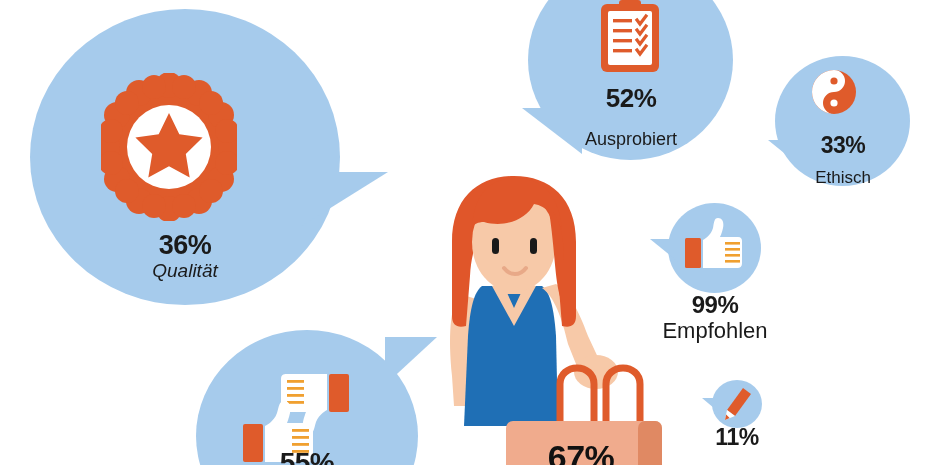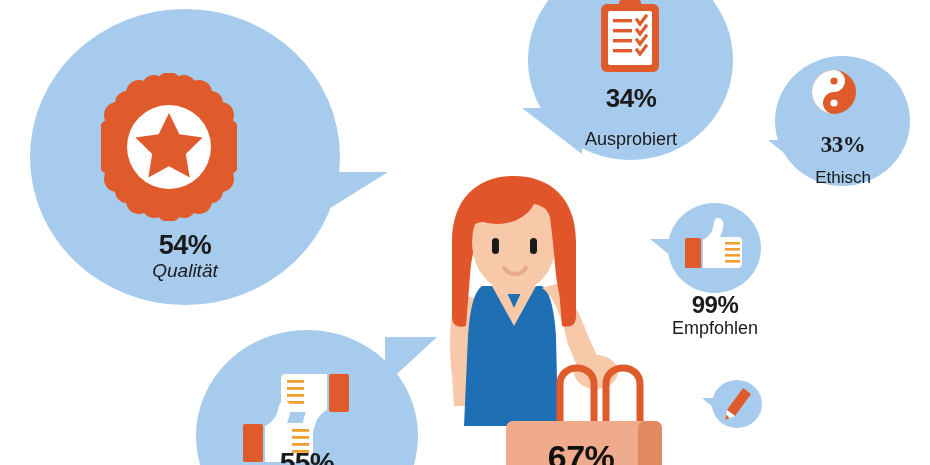--- a/index.html
+++ b/index.html
@@ -44,24 +44,24 @@
   .stat .lbl {
     font-weight: normal;
     display: block;
   }
 
   
   .s-qualitaet .pct    { font-size: 27px; }
   .s-qualitaet .lbl    { font-size: 19px; margin-top: 2px; font-style: italic; }
   .s-ausprobiert .pct  { font-size: 26px; }
   .s-ausprobiert .lbl  { font-size: 18px; margin-top: 18px; }
-  .s-ethisch .pct      { font-size: 23px; font-family: Liberation Serif, serif; }
+  .s-ethisch .pct      { font-size: 23px; }
   .s-ethisch .lbl      { font-size: 17px; margin-top: 12px; }
   .s-empfohlen .pct    { font-size: 24px; }
-  .s-empfohlen .lbl    { font-size: 18px; margin-top: 2px; }
+  .s-empfohlen .lbl    { font-size: 22px; margin-top: 2px; }
   .s-bewertet .pct     { font-size: 28px; }
   .s-notiert .pct      { font-size: 23px; }
   .s-tasche .pct       { font-size: 34px; color: #111; }
 
   
   .icon {
     position: absolute;
   }
   .icon svg { display: block; }
 </style>
@@ -107,21 +107,21 @@
           <circle cx="26" cy="30" r="12"></circle>
             <circle cx="53" cy="14" r="12"></circle>
         </g>
       </g>
       <circle cx="68" cy="74" r="42" fill="#ffffff"></circle>
       <path d="M68 40 L78.3 61.2 L101.6 64.6 L84.8 81.1 L88.7 104.4 L68 93.3 L47.3 104.4 L51.2 81.1 L34.4 64.6 L57.7 61.2 Z" fill="#df5b2b"></path>
     </svg>
   </div>
 
   <div class="stat s-qualitaet" style="left:90px; top:231px; width:190px;">
-    <span class="pct">54%</span>
+    <span class="pct">36%</span>
     <span class="lbl">Qualität</span>
   </div>
 
   <div class="bubble" style="left:528px; top:-40px; width:205px; height:200px;"></div>
   <div class="tail" style="left:522px; top:108px;
               border-right:60px solid #a6cbec;
               border-bottom:46px solid transparent;"></div>
 
   <div class="icon" style="left:595px; top:0px; width:70px; height:76px;">
     <svg width="70" height="76" viewBox="0 0 70 76">
@@ -138,21 +138,21 @@
       <g stroke="#df5b2b" stroke-width="3.2" fill="none" stroke-linecap="square">
         <polyline points="42,20 45,24 51,16"></polyline>
         <polyline points="42,30 45,34 51,26"></polyline>
         <polyline points="42,40 45,44 51,36"></polyline>
         <polyline points="42,50 45,54 51,46"></polyline>
       </g>
     </svg>
   </div>
 
   <div class="stat s-ausprobiert" style="left:545px; top:85px; width:172px;">
-    <span class="pct">34%</span>
+    <span class="pct">52%</span>
     <span class="lbl">Ausprobiert</span>
   </div>
 
   <div class="bubble" style="left:775px; top:56px; width:135px; height:130px;"></div>
   <div class="tail" style="left:768px; top:140px;
               border-right:42px solid #a6cbec;
               border-bottom:34px solid transparent;"></div>
 
   <div class="icon" style="left:812px; top:70px; width:44px; height:44px;">
     <svg width="44" height="44" viewBox="0 0 44 44">
@@ -235,20 +235,23 @@
               border-bottom:16px solid transparent;"></div>
 
   <div class="icon" style="left:724px; top:388px; width:28px; height:32px;">
     <svg width="28" height="32" viewBox="0 0 28 32">
       <path d="M19 0 L27 6 L11 28 L3 22 Z" fill="#df5b2b"></path>
       <path d="M3 22 L11 28 L1 32 Z" fill="#ffffff"></path>
       <path d="M2.2 26.5 L1 32 L5.6 30.1 Z" fill="#df5b2b"></path>
     </svg>
   </div>
 
+  <div class="stat s-notiert" style="left:697px; top:425px; width:80px;">
+    <span class="pct">11%</span>
+  </div>
 
   <div class="icon" style="left:430px; top:176px; width:250px; height:289px;">
     <svg width="250" height="289" viewBox="0 0 250 289">
 
       <path d="M30 118 C20 130 18 160 22 200 L24 230 L48 230 L46 196
                C44 160 48 138 56 126 Z" fill="#f7c9a8"></path>
 
       <path d="M52 110 C44 116 40 132 38 160 L34 250 L128 250 L126 160
                C124 132 120 116 112 110 Z" fill="#1f6fb5"></path>
 

